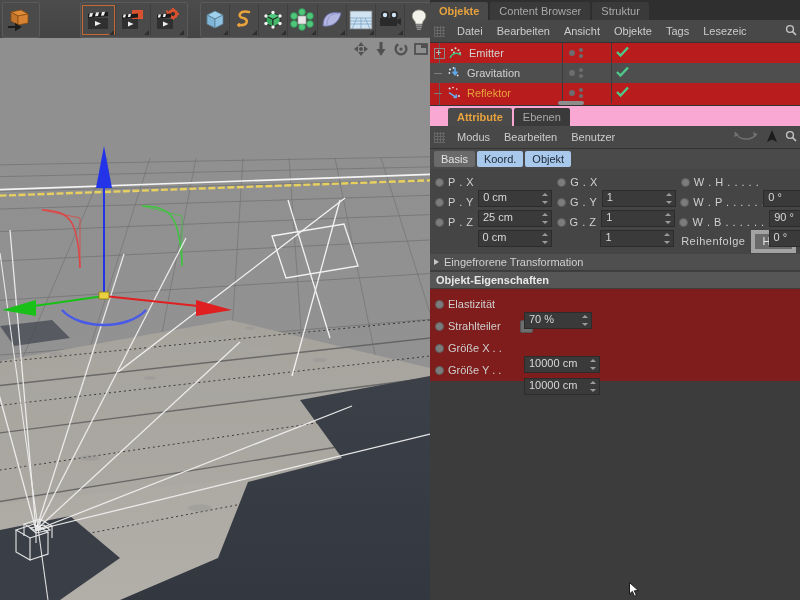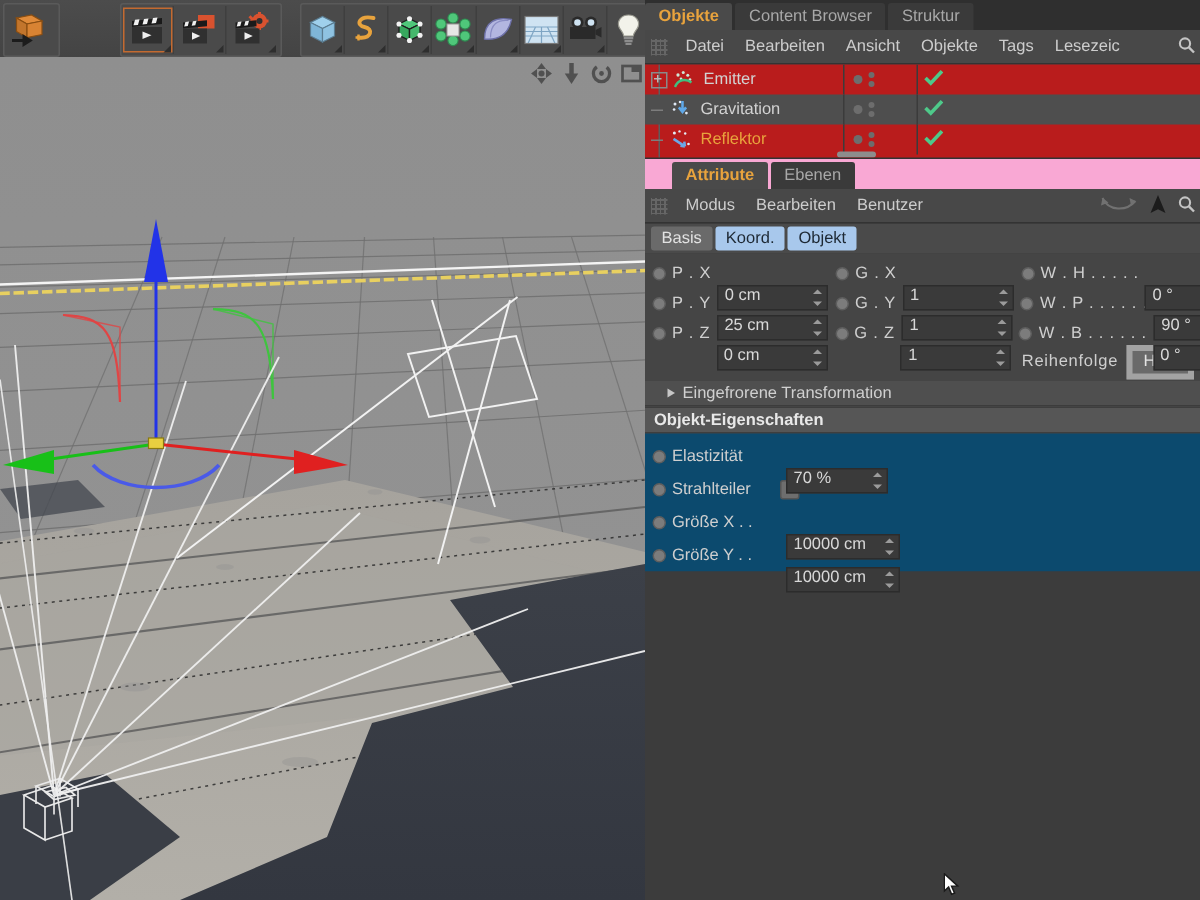--- a/index.html
+++ b/index.html
@@ -88,21 +88,21 @@
   .subtabs{height:20px;background:#4a4a4a;display:flex;align-items:center;
     padding:0 0 0 4px;gap:2px;}
   .stab{height:16px;line-height:16px;padding:0 7px;font-size:11px;
     background:#6a6a6a;color:#e2e2e2;border-radius:2px;}
   .stab.on{background:#a8c8ec;color:#1d2833;}
 
   .section{height:16px;background:#565656;display:flex;align-items:center;
     padding-left:6px;font-size:11px;font-weight:bold;color:#e8e8e8;
     border-top:1px solid #3e3e3e;border-bottom:1px solid #3e3e3e;}
   .collapse{height:16px;background:#4f4f4f;display:flex;align-items:center;
-    padding-left:15px;font-size:11px;color:#d0d0d0;gap:5px;
+    padding-left:4px;font-size:11px;color:#d0d0d0;gap:5px;
     border-bottom:1px solid #3c3c3c;}
   .caret{width:0;height:0;border-top:3.5px solid transparent;
     border-bottom:3.5px solid transparent;border-left:5px solid #c6c6c6;}
 
   .coordbody{background:#454545;padding:3px 0 4px 0;}
   .crow{height:20px;display:flex;align-items:center;}
   .cell{display:flex;align-items:center;height:20px;}
   .radio{width:7px;height:7px;border-radius:50%;background:#7c7c7c;
     border:1px solid #5e5e5e;margin:0 4px 0 5px;flex:0 0 auto;}
   .clab{font-size:11px;color:#cfcfcf;white-space:nowrap;letter-spacing:.5px;}
@@ -112,21 +112,21 @@
   .spin{position:absolute;right:3px;top:2px;width:6px;height:11px;}
   .spin:before,.spin:after{content:"";position:absolute;left:0;width:0;height:0;
     border-left:3px solid transparent;border-right:3px solid transparent;}
   .spin:before{top:0;border-bottom:3.5px solid #9b9b9b;}
   .spin:after{bottom:0;border-top:3.5px solid #9b9b9b;}
   .reihe{height:18px;display:flex;align-items:center;justify-content:flex-end;
     padding-right:4px;gap:6px;}
   .hpb{height:15px;background:#6a6a6a;border:4px solid #a3a3a3;
     padding:0 7px;line-height:15px;font-size:11px;color:#e4e4e4;}
 
-  .objprops{background:#0c4a6e;padding:4px 4px 0 0;}
+  .objprops{background:#7f1d1d;padding:4px 4px 0 0;}
   .prow{height:22px;display:flex;align-items:center;}
   .plab{font-size:11px;color:#cfcfcf;white-space:nowrap;}
   .chk{width:11px;height:11px;background:#6e6e6e;border:1px solid #555;
     border-radius:2px;margin-left:6px;}
 
   .filler{background:#3c3c3c;}
   .cursor{position:absolute;width:11px;height:16px;pointer-events:none;z-index:60;}
 </style>
 </head>
 <body>

